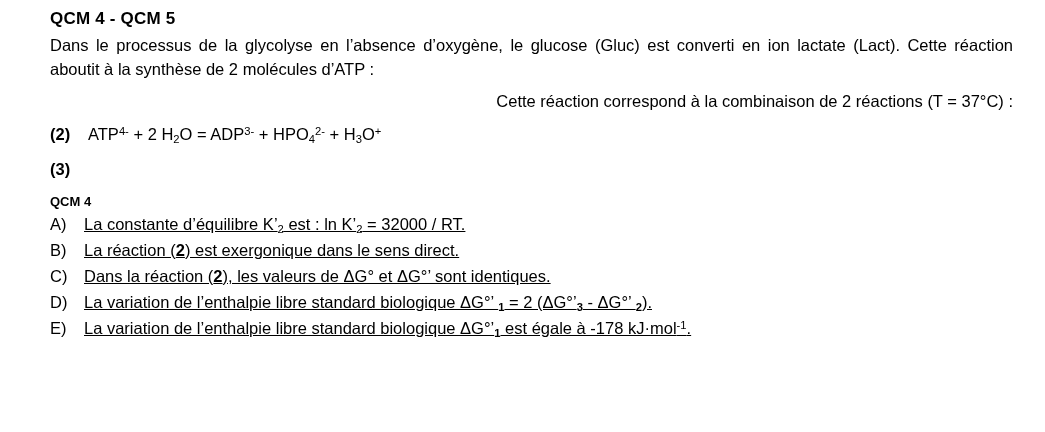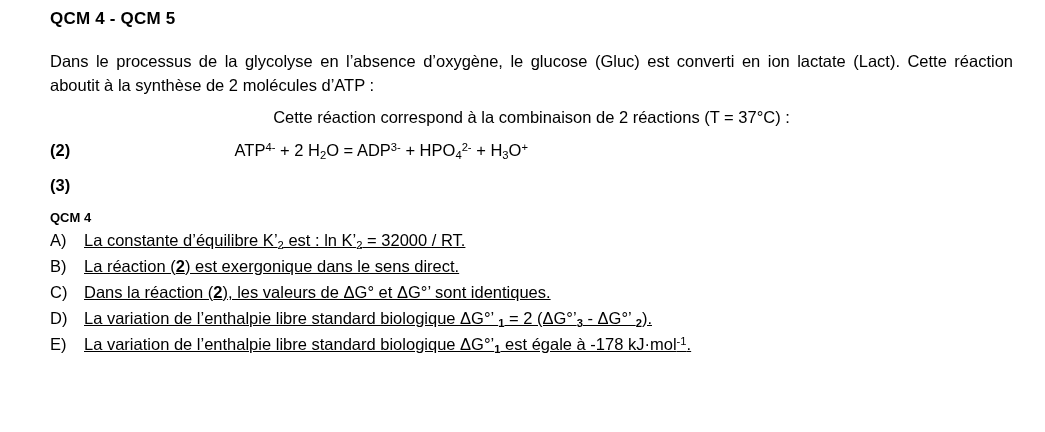--- a/index.html
+++ b/index.html
@@ -24,32 +24,32 @@
   .content {
     position: absolute;
     left: 50px;
     top: 8px;
     width: 975px;
   }
   .heading {
     font-size: 17px;
     font-weight: bold;
     letter-spacing: 0.2px;
-    margin: 0 0 20px 0;
+    margin: 0 0 4px 0;
     line-height: 1.3;
   }
   .para {
     font-size: 16.5px;
     line-height: 1.42;
     margin: 0 12px 9px 0;
     text-align: justify;
     text-justify: inter-word;
   }
   .para.nojust {
-    text-align: center;
+    text-align: right;
   }
   .eq-line {
     font-size: 16.5px;
     line-height: 1.5;
     margin: 0 0 9px 0;
     white-space: nowrap;
   }
   .eq-row {
     display: flex;
     align-items: baseline;
@@ -59,21 +59,20 @@
     white-space: nowrap;
   }
   .eq-num {
     font-weight: bold;
     width: 38px;
     flex: 0 0 38px;
   }
   .eq-body {
     flex: 0 0 auto;
     width: 440px;
-    text-align: right;
   }
   .eq-val {
     flex: 0 0 auto;
   }
   .bold { font-weight: bold; }
   sub {
     font-size: 0.68em;
     vertical-align: -0.28em;
     line-height: 0;
   }

